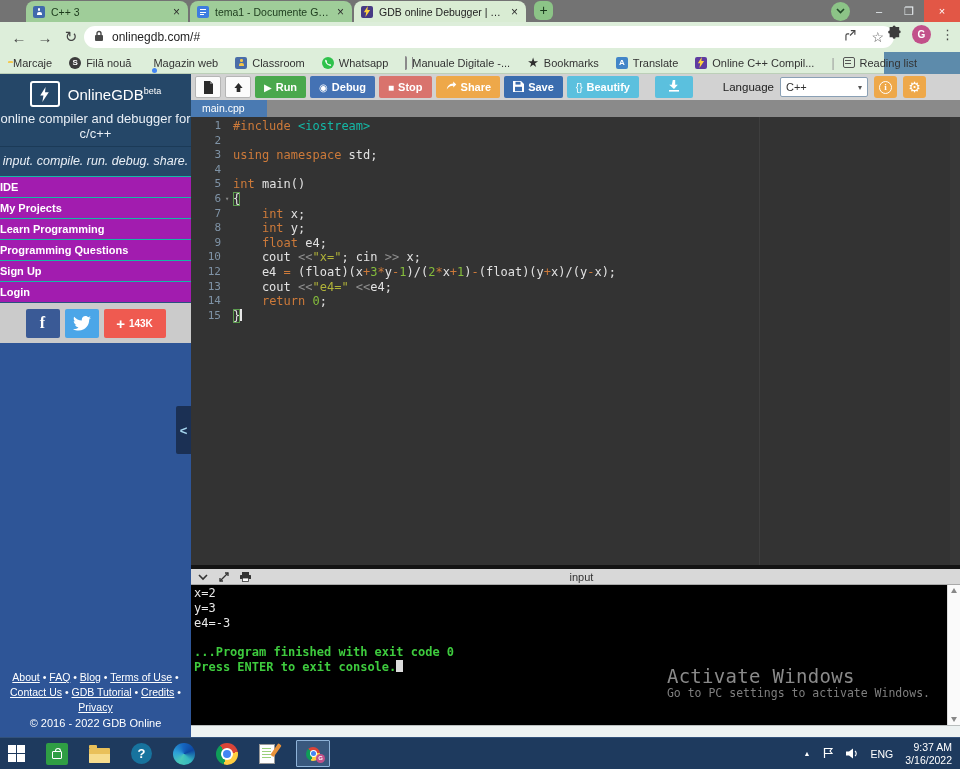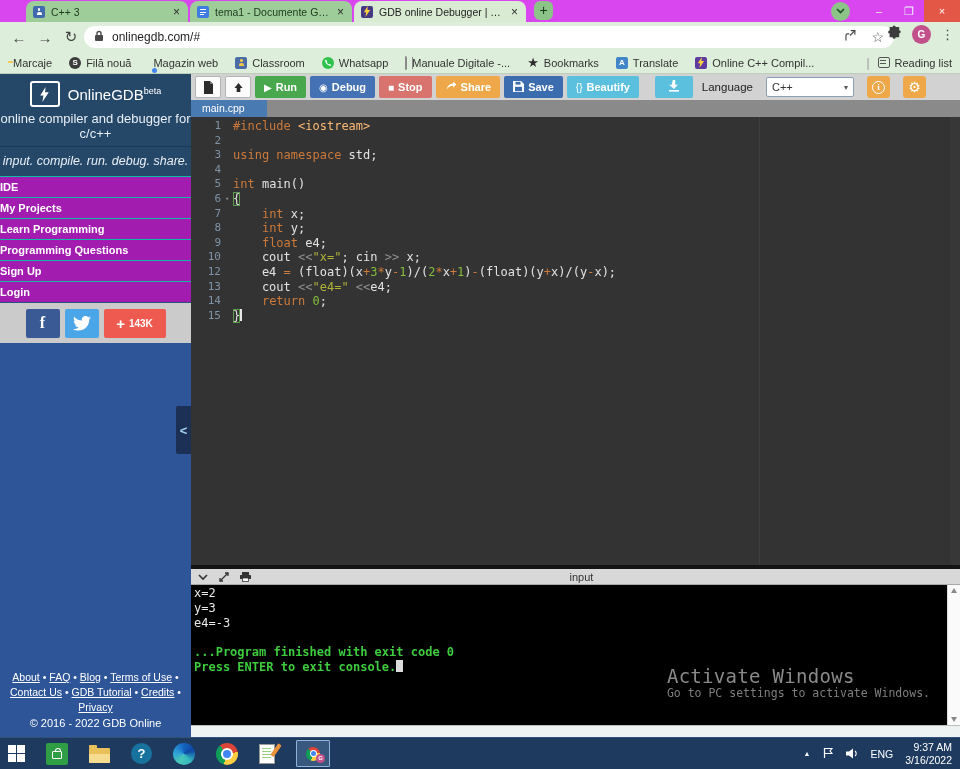--- a/index.html
+++ b/index.html
@@ -1,21 +1,21 @@
 <!DOCTYPE html>
 <html><head>
 <meta charset="utf-8">
 <style>
   *{margin:0;padding:0;box-sizing:border-box}
   html,body{width:960px;height:769px;overflow:hidden}
   body{font-family:"Liberation Sans",sans-serif;background:#5d8bab}
   .screen{position:relative;width:960px;height:769px;overflow:hidden}
 
   
-  .tabstrip{position:absolute;left:0;top:0;width:960px;height:22px;background:#d946ef;display:flex;align-items:flex-end}
+  .tabstrip{position:absolute;left:0;top:0;width:960px;height:22px;background:#737373;display:flex;align-items:flex-end}
   .tabs{display:flex;align-items:flex-end;margin-left:26px;height:22px}
   .btab{display:flex;align-items:center;gap:6px;height:21px;padding:0 7px;border-radius:8px 8px 0 0;
         background:#9fcd99;color:#1c3a1c;font-size:10.5px;width:162px;cursor:default}
   .btab+.btab{margin-left:2px}
   .btab.active{background:#d9ecd3;color:#222;width:172px}
   .btab-label{flex:1;white-space:nowrap;overflow:hidden;text-overflow:ellipsis}
   .btab-close{font-size:12px;color:#2c2c2c;padding:0 1px}
   .fav{width:12px;height:12px;flex:none;display:inline-block}
   .sq{display:block;width:12px;height:12px;border-radius:2px;position:relative}
   .person{position:absolute;left:3.5px;top:2.5px;width:5px;height:5px}
@@ -35,21 +35,21 @@
   .urlpill{position:absolute;left:84px;top:4px;width:810px;height:22px;border-radius:11px;background:#fff;
            display:flex;align-items:center;padding:0 10px;gap:8px}
   .urltext{font-size:12px;color:#1f1f1f}
   .pill-right{margin-left:auto;display:flex;align-items:center;gap:14px}
   .star{font-size:14px;color:#555}
   .nav-right{position:absolute;right:6px;top:3px;display:flex;align-items:center;gap:10px}
   .avatar{width:19px;height:19px;border-radius:50%;background:#c2508a;color:#fff;font-size:10px;font-weight:bold;
           text-align:center;line-height:19px}
   .dots{font-size:13px;color:#444}
 
-  .bmrow{position:absolute;left:0;top:52px;width:960px;height:22px;background:#ddeeda;border-bottom:1px solid #bccfb8;
+  .bmrow{position:absolute;left:0;top:52px;width:884px;height:22px;background:#ddeeda;border-bottom:1px solid #bccfb8;
          display:flex;align-items:center;padding:0 8px;font-size:11px;color:#333}
   .bmitem{display:flex;align-items:center;gap:5px;margin-right:17px;white-space:nowrap}
   .bm-right{margin-left:auto;display:flex;align-items:center;gap:8px}
   .bm-sep{color:#999;font-size:12px}
   .folder12{width:12px;height:9px;background:#f3cb52;border-radius:1px;position:relative;margin-top:2px}
   .folder12::before{content:"";position:absolute;left:0;top:-2px;width:5px;height:2px;background:#f3cb52;border-radius:1px 1px 0 0}
   .circ12{width:12px;height:12px;border-radius:50%;display:flex;align-items:center;justify-content:center}
   .book12{width:13px;height:9px;background:#fff;border:1px solid #8a8a8a;border-radius:1px 3px 3px 1px;position:relative;margin-top:1px}
   .book12::before{content:"";position:absolute;left:5.5px;top:0;width:1px;height:100%;background:#8a8a8a}
   .rl12{width:12px;height:11px;border:1.3px solid #555;border-radius:2px;position:relative}
@@ -95,21 +95,21 @@
         color:#fff;font-size:11px;font-weight:bold;padding:0 9px}
   .tbtn.white{width:26px;padding:0;background:#fbfbfb;border:1px solid #b5b5b5}
   .tbtn.run{background:#49a84d}
   .tbtn.debug{background:#4472b4}
   .tbtn.stop{background:#d9736d}
   .tbtn.share{background:#eea849}
   .tbtn.save{background:#3a6cae}
   .tbtn.beautify{background:#5bc0de}
   .tbtn.download{background:#5bc0de;width:38px;margin-left:12px}
   .tbtn .glyph{font-size:10px;font-weight:normal}
-  .toolbar-right{margin-left:auto;display:flex;align-items:center;gap:13px;padding-right:30px}
+  .toolbar-right{margin-left:auto;display:flex;align-items:center;gap:6px;padding-right:30px}
   .lang-label{font-size:11.5px;color:#222}
   .lang-select{width:88px;height:20px;background:#fff;border:1px solid #8aa0b5;border-radius:2px;
                font-size:11px;color:#333;display:flex;align-items:center;padding:0 5px}
   .lang-select .carets{margin-left:auto;font-size:8px;color:#555}
   .obtn{width:23px;height:22px;background:#eea849;border-radius:3px;color:#fff;display:flex;align-items:center;justify-content:center}
   .info-i{width:13px;height:13px;border:1.4px solid #fff;border-radius:50%;font-size:9px;font-weight:bold;
           font-family:"Liberation Serif",serif;display:flex;align-items:center;justify-content:center}
   .gear{font-size:14px}
   .filetabs{height:17px;background:#8a8a8a;display:flex;flex:none}
   .filetab{width:76px;background:#4a7ab2;color:#fff;font-size:10.5px;line-height:17px;padding-left:11px}
@@ -117,21 +117,21 @@
   .editor{flex:none;height:448px;background:#333;position:relative;font-family:"DejaVu Sans Mono",monospace;
           font-size:12px;line-height:14.6px;overflow:hidden}
   .printmargin{position:absolute;left:568px;top:0;bottom:0;width:1px;background:#3e3e3e}
   .edscroll{position:absolute;right:0;top:0;bottom:0;width:10px;background:#373737}
   .codearea{position:relative;padding-top:2px}
   .crow{display:flex;height:14.6px;white-space:pre}
   .gut{width:30px;text-align:right;color:#7f93a6;font-size:11px;flex:none}
   .foldm{width:12px;color:#8a8a8a;font-size:7px;text-align:center;flex:none;line-height:15px}
   .codetext{padding-left:0;color:#e2e2e2}
   .crow .codetext{margin-left:0}
-  .ck{color:#cd7a3a}.ci{color:#fdba74}.cw{color:#e2e2e2}.cs{color:#b1b339}.cn{color:#85bd3c}.co{color:#8f8f8f}.cp{color:#cd7a3a}
+  .ck{color:#cd7a3a}.ci{color:#14b8a6}.cw{color:#e2e2e2}.cs{color:#b1b339}.cn{color:#85bd3c}.co{color:#8f8f8f}.cp{color:#cd7a3a}
   .cb{color:#e2e2e2;outline:1px solid #5c9b4e;outline-offset:-1px}
   .edcursor{display:inline-block;width:1.5px;height:12px;background:#e8e8e8;vertical-align:-1px}
 
   .resizer{height:4px;background:#141414;flex:none}
   .cheader{height:16px;background:#d8d8d8;border-bottom:1px solid #a8a8a8;position:relative;
            display:flex;align-items:center;gap:11px;padding-left:7px;flex:none}
   .cheader-title{position:absolute;left:12px;right:0;text-align:center;font-size:11px;color:#333}
   .chico{display:flex;align-items:center}
   .cbody{height:140px;background:#000;position:relative;font-family:"DejaVu Sans Mono",monospace;
          font-size:12px;line-height:14.8px;padding:1px 0 0 3px;flex:none}

